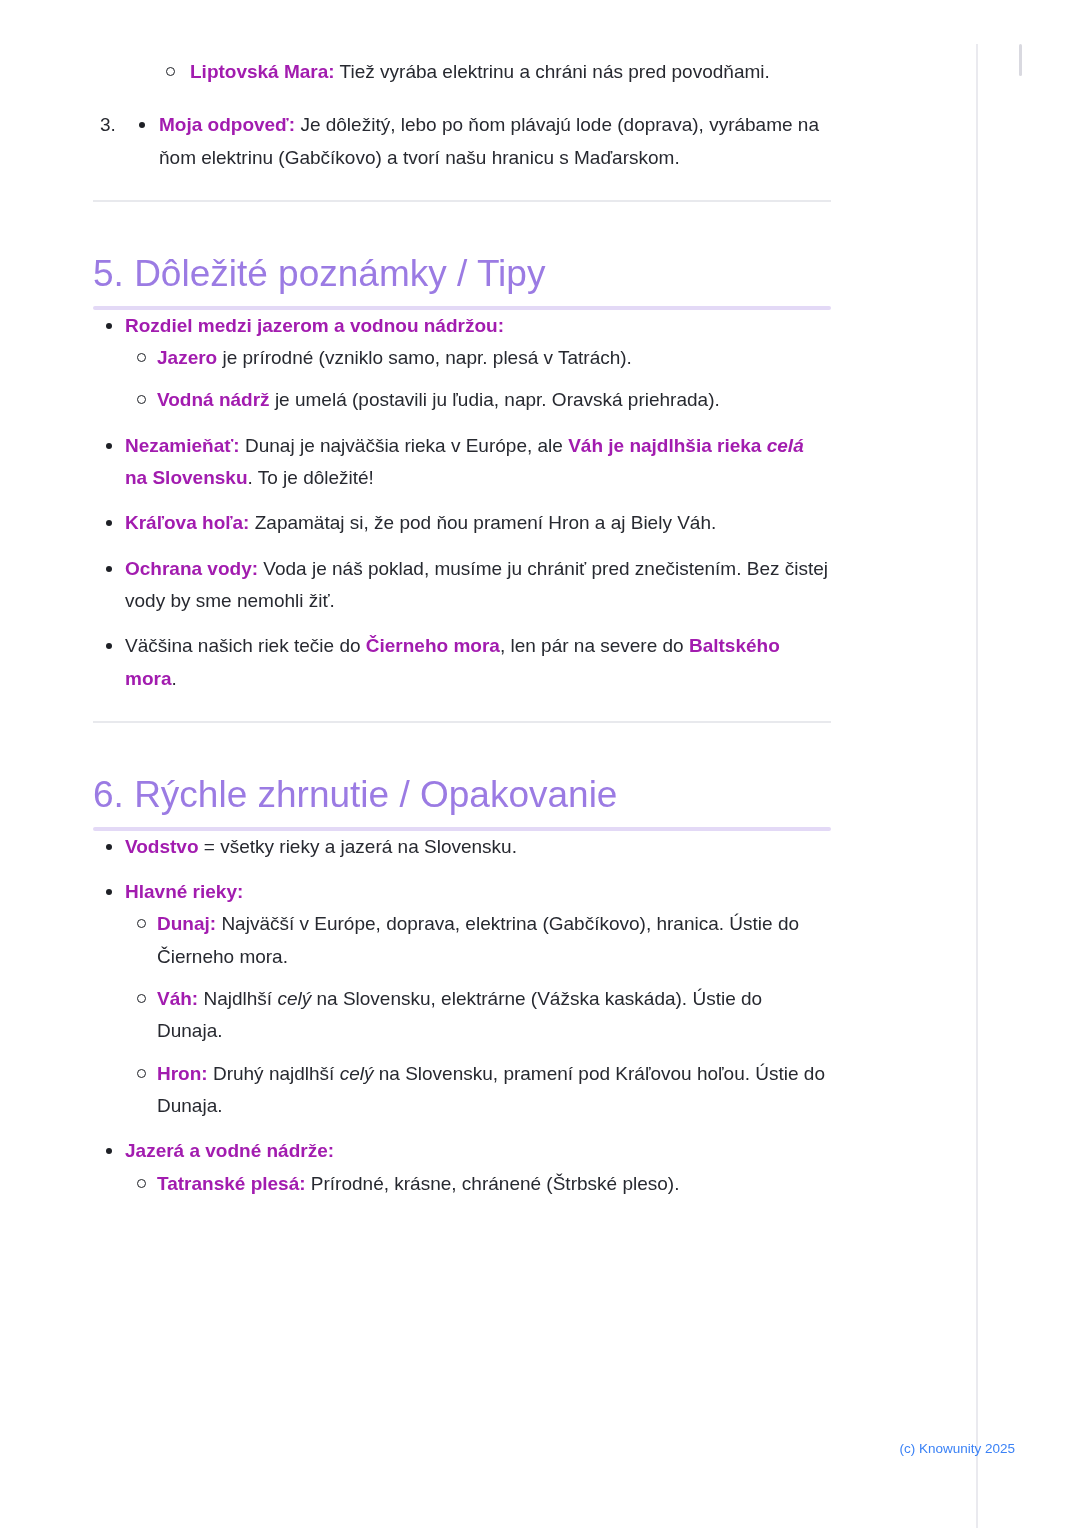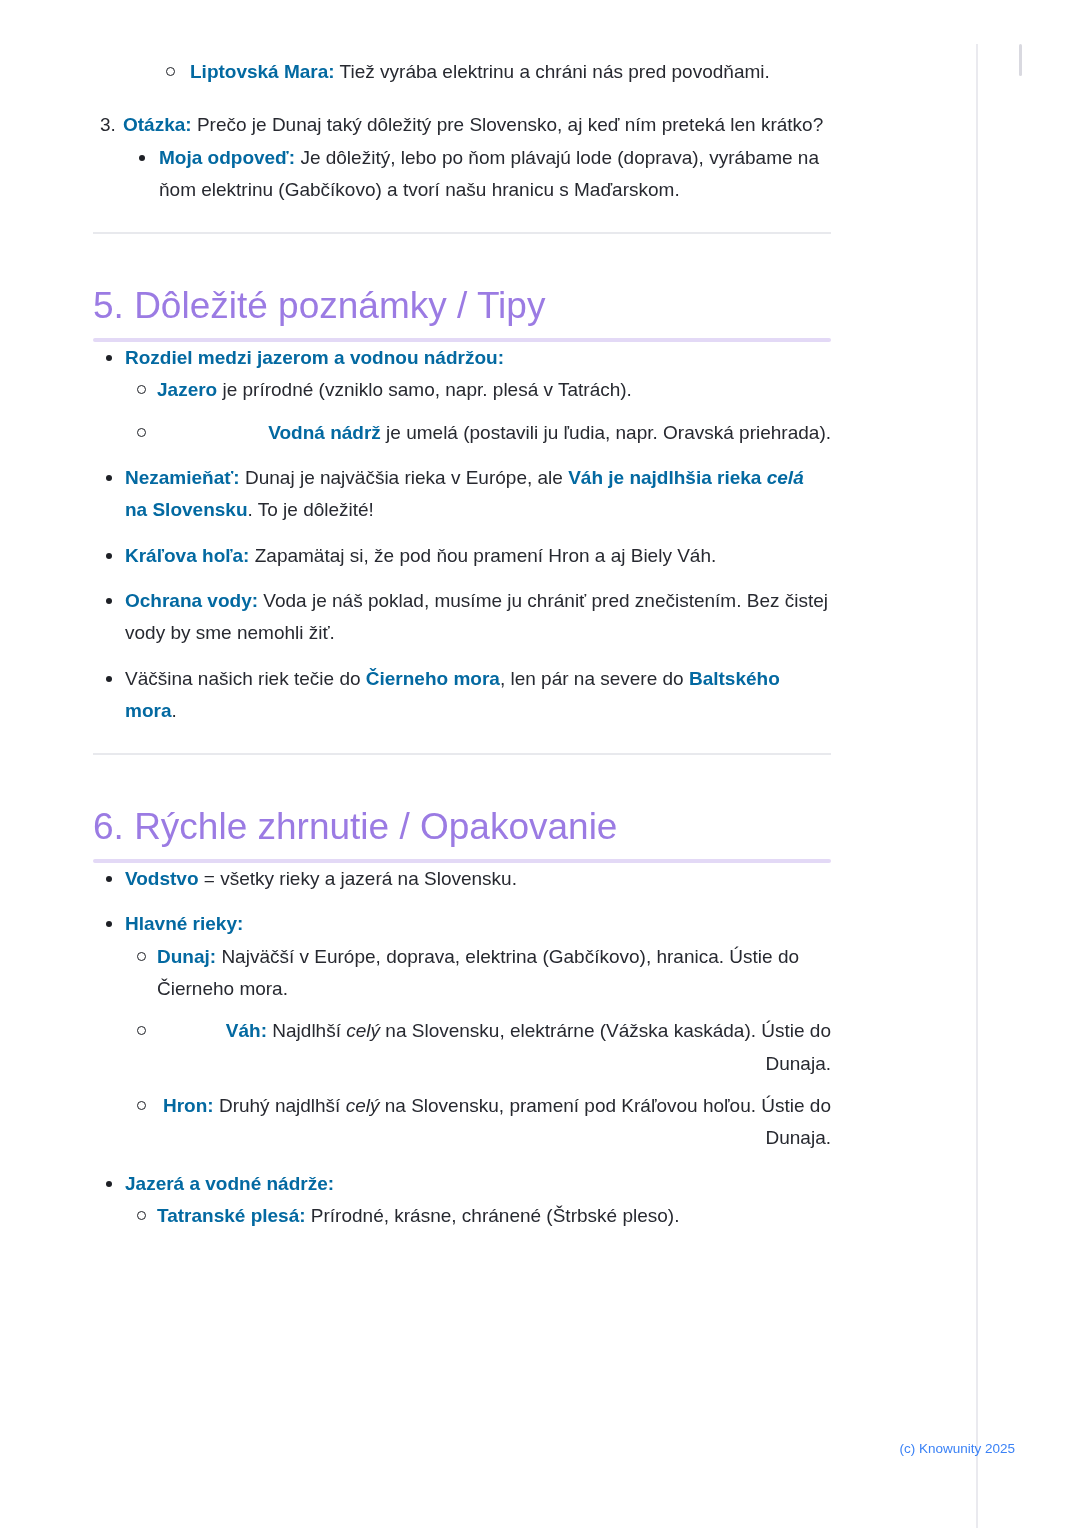--- a/index.html
+++ b/index.html
@@ -1,32 +1,32 @@
 <!DOCTYPE html>
 <html><head>
 <meta charset="utf-8">
 <title>Study Notes</title>
 <style>
   html,body{margin:0;padding:0;}
   body{background:#ffffff;font-family:"Liberation Sans","DejaVu Sans",sans-serif;}
   .page{position:relative;width:1080px;height:1528px;background:#ffffff;overflow:hidden;}
   .content{position:absolute;left:93px;top:56px;width:738px;font-size:19px;line-height:1.7;color:#272930;}
-  .b{font-weight:700;color:#0369a1;}
+  .b{font-weight:700;color:#a21caf;}
   .i{font-style:italic;}
   ul.list{list-style:none;margin:0;padding:0;}
   li{position:relative;}
   .txt{display:block;}
   .marker{position:absolute;display:block;}
   .dot{width:6px;height:6px;border-radius:50%;background:#1e2026;left:13px;top:13px;}
   .ring{width:7px;height:7px;border-radius:50%;border:1.5px solid #1e2026;left:12px;top:11px;background:#ffffff;}
   .bullets>li{padding-left:32px;}
   .bullets>li+li{margin-top:13px;}
   .sub{margin-top:7px;}
   .sub>li{padding-left:32px;}
-  .sub>li+li{margin-top:10px;text-align:right;}
+  .sub>li+li{margin-top:10px;}
   .top-sub>li{padding-left:97px;}
   .top-sub .ring{left:73px;}
   .numbered-item{position:relative;padding-left:30px;margin-top:21px;}
   .num{position:absolute;left:7px;top:0;}
   .answer-list{margin-top:4px;}
   .answer-list>li{padding-left:36px;}
   .answer-list .dot{left:16px;}
   .divider{height:2px;background:#e8e9ed;margin-top:26px;}
   .section-title{margin:50px 0 0 0;font-size:37px;line-height:44px;font-weight:400;color:#9b7be3;letter-spacing:0;}
   .title-rule{height:4px;background:#e3d9f6;border-radius:2px;margin-top:10px;}
@@ -45,21 +45,20 @@
 
     <ul class="list top-sub">
       <li>
         <span class="marker ring"></span>
         <span class="txt"><span class="b">Liptovská Mara:</span><span> Tiež vyrába elektrinu a chráni nás pred povodňami.</span></span>
       </li>
     </ul>
 
     <div class="numbered-item">
       <span class="num">3.</span>
-      <span class="txt"><span class="b">Otázka:</span><span> Prečo je Dunaj taký dôležitý pre Slovensko, aj keď ním preteká len krátko?</span></span>
       <ul class="list bullets answer-list">
         <li>
           <span class="marker dot"></span>
           <span class="txt"><span class="b">Moja odpoveď:</span><span> Je dôležitý, lebo po ňom plávajú lode (doprava), vyrábame na ňom elektrinu (Gabčíkovo) a tvorí našu hranicu s Maďarskom.</span></span>
         </li>
       </ul>
     </div>
 
     <div class="divider"></div>
 

